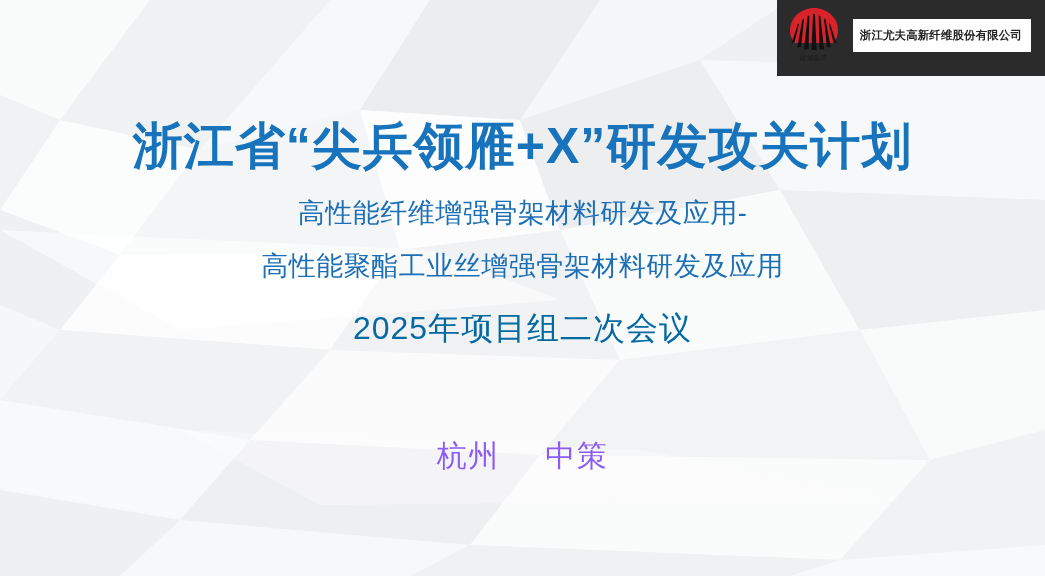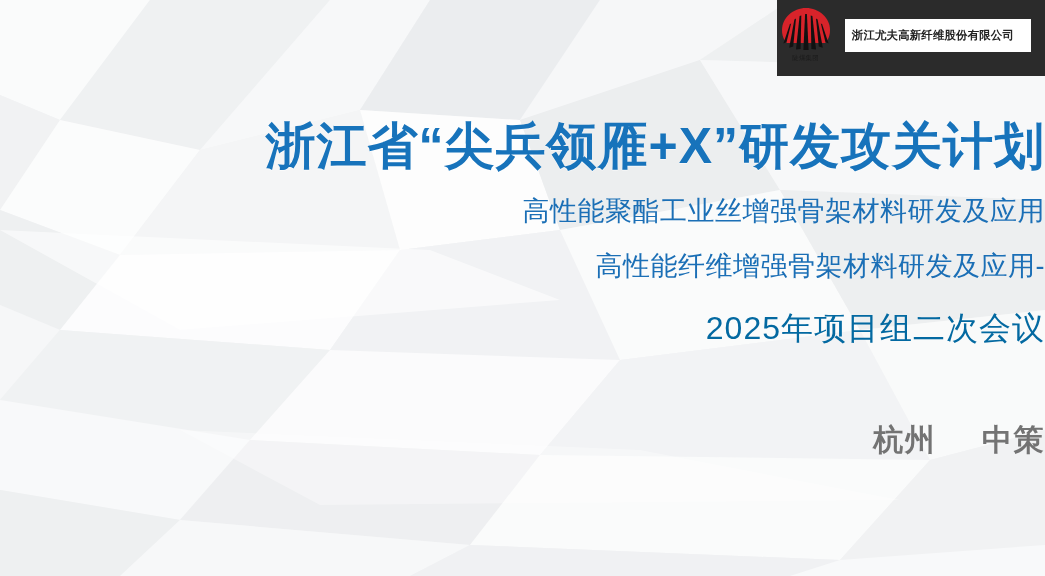--- a/index.html
+++ b/index.html
@@ -31,21 +31,21 @@
   
   #header-dark-frame {
     position:absolute; top:0; right:0;
     width:268px; height:76px;
     background:#2b2b2b;
   }
   #header-inner {
     position:absolute; top:0; right:0;
     width:268px; height:76px;
     display:flex; align-items:flex-start;
-    padding:6px 14px 0 0;
+    padding:6px 14px 0 8px;
     gap:10px;
   }
 
   
   #brand-logo {
     position:relative;
     width:58px; height:64px;
     flex:0 0 58px;
     display:flex; flex-direction:column; align-items:center;
   }
@@ -73,21 +73,21 @@
     color:#232323;
     letter-spacing:.2px;
     white-space:nowrap;
     transform:scaleX(.99);
   }
 
   
   #content {
     position:absolute; inset:0;
     z-index:4;
-    display:flex; flex-direction:column; align-items:flex-end;
+    display:flex; flex-direction:column; align-items:center;
     padding-top:118px;
   }
 
   #main-title {
     font-size:50px;
     font-weight:bold;
     color:#1773bb;
     letter-spacing:1px;
     line-height:1.12;
     white-space:nowrap;
@@ -118,26 +118,25 @@
   }
   #event-date {
     font-size:30px;
     color:#1877c2;
     letter-spacing:1.5px;
     line-height:1.22;
     white-space:nowrap;
   }
   #event-location {
     font-size:30px;
-    color:#737373;
+    color:#8b5cf6;
     letter-spacing:1.5px;
     line-height:1.28;
     white-space:nowrap;
-    margin-top:4px;
-    font-weight:bold;
+    margin-top:20px;
   }
   .gap-wide { display:inline-block; width:26px; }
 </style>
 </head>
 <body>
 
 <div id="slide">
 
   <div class="bg-layer">
     <svg viewBox="0 0 1045 576" xmlns="http://www.w3.org/2000/svg">
@@ -226,22 +225,22 @@
         <span id="company-name">浙江尤夫高新纤维股份有限公司</span>
       </div>
 
     </div>
   </div>
 
   <div id="content">
 
     <div id="main-title">浙江省“尖兵领雁+X”研发攻关计划</div>
 
+    <div class="subtitle-line" id="subtitle-1">高性能纤维增强骨架材料研发及应用-</div>
     <div class="subtitle-line" id="subtitle-2">高性能聚酯工业丝增强骨架材料研发及应用</div>
-    <div class="subtitle-line" id="subtitle-1">高性能纤维增强骨架材料研发及应用-</div>
 
     <div id="meeting-line">2025年项目组二次会议</div>
 
     <div id="footer-block">
       <div id="event-location">
         <span>杭州</span>
         <span class="gap-wide"></span>
         <span>中策</span>
       </div>
     </div>

